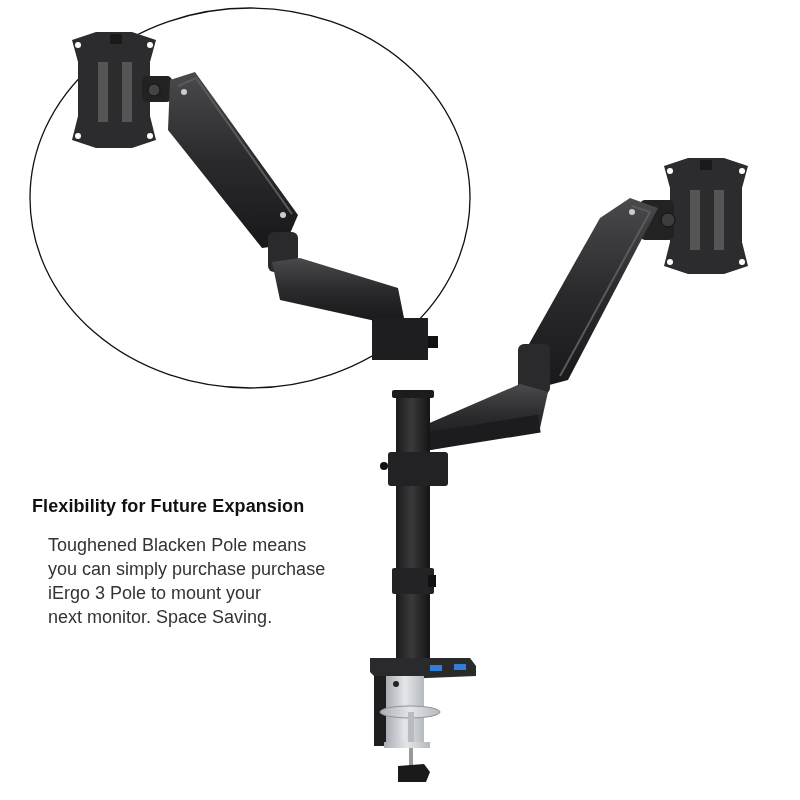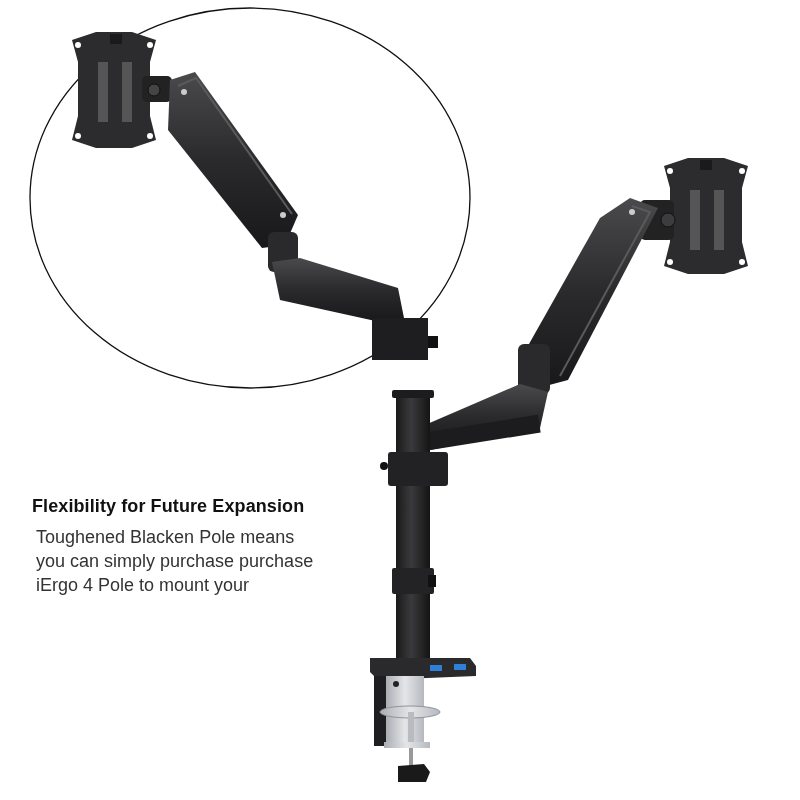--- a/index.html
+++ b/index.html
@@ -1,20 +1,20 @@
 <!DOCTYPE html>
 <html><head>
 <meta charset="utf-8">
 <style>
   html, body { margin:0; padding:0; background:#ffffff; }
   body { width:800px; height:800px; position:relative; overflow:hidden; font-family:"Liberation Sans", sans-serif; }
   .stage { position:absolute; left:0; top:0; width:644px; height:800px; }
   .caption { position:absolute; left:32px; top:496px; width:330px; color:#222; }
   .caption h2 { margin:0 0 8px 0; font-size:18px; font-weight:bold; color:#111; letter-spacing:0.1px; }
-  .caption p { margin:4px; font-size:18px; line-height:24px; color:#333; font-weight:normal; }
+  .caption p { margin:16px; font-size:18px; line-height:24px; color:#333; font-weight:normal; }
   svg { position:absolute; left:0; top:0; }
 </style>
 </head>
 <body>
 
 <div class="stage">
   <svg width="800" height="800" viewBox="0 0 800 800">
     <defs>
       <linearGradient id="armg" x1="0" y1="0" x2="0" y2="1">
         <stop offset="0" stop-color="#4a4a4d"></stop>
@@ -114,16 +114,17 @@
       <rect x="409" y="748" width="4" height="18" fill="#999"></rect>
       <path d="M398 766 L424 764 L430 772 L426 782 L398 782 Z" fill="#1a1a1a"></path>
     </g>
   </svg>
 
   <div class="caption">
     <h2>Flexibility for Future Expansion</h2>
     <p>
       <span>Toughened Blacken Pole means</span><br>
       <span>you can simply purchase purchase</span><br>
-      <span>iErgo 4 Pole to mount your</span><br>
+      <span>iErgo 3 Pole to mount your</span><br>
+      <span>next monitor. Space Saving.</span>
     </p>
   </div>
 </div>
 
 </body></html>

